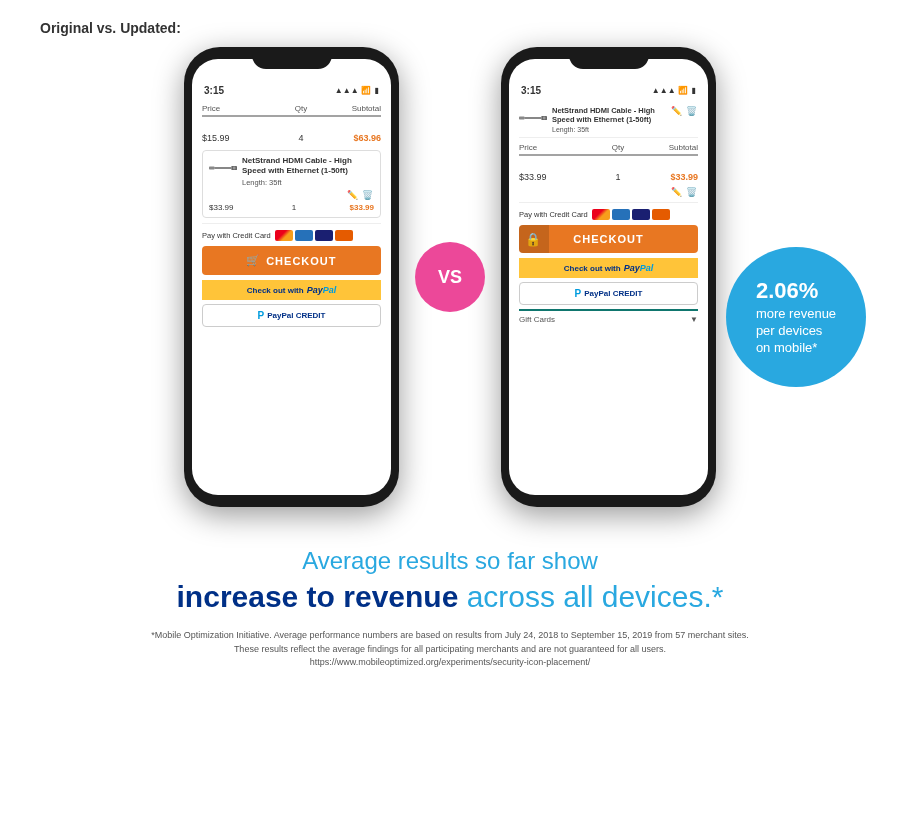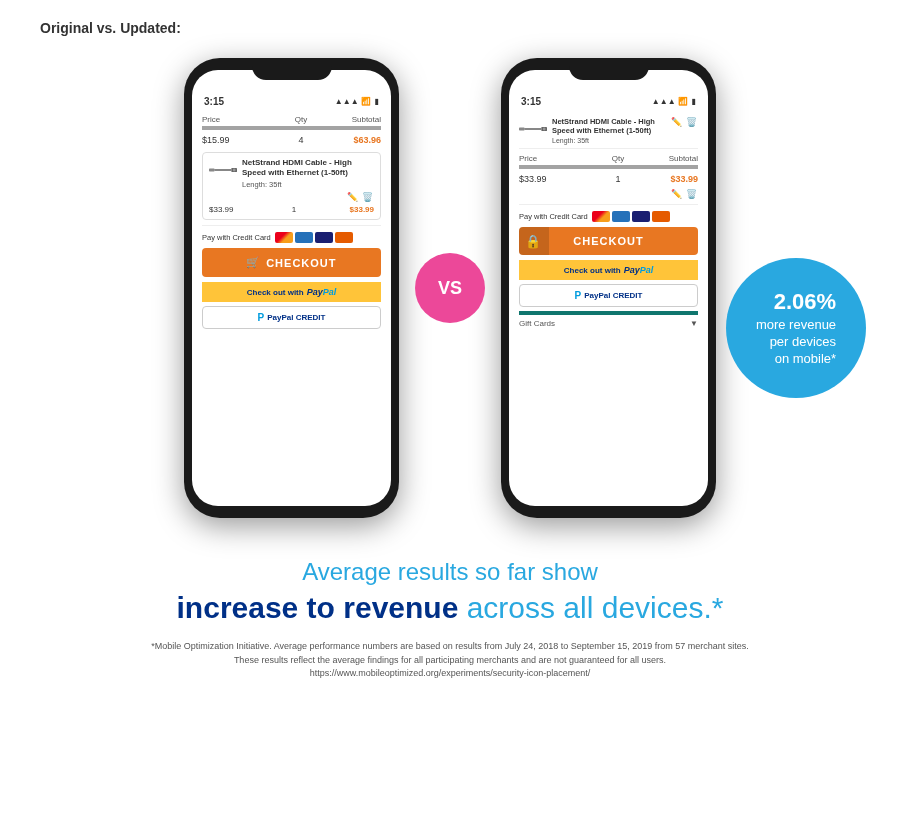--- a/index.html
+++ b/index.html
@@ -15,21 +15,21 @@
     .page-wrapper {
       width: 900px;
       background: #fff;
       padding: 20px 40px 30px;
     }
 
     .label-original {
       font-size: 14px;
       font-weight: bold;
       color: #333;
-      margin-bottom: 22px;
+      margin-bottom: 11px;
     }
 
     .phones-section {
       display: flex;
       justify-content: center;
       align-items: center;
       gap: 16px;
       position: relative;
       margin-bottom: 30px;
     }
@@ -86,22 +86,22 @@
       font-size: 9px;
       color: #333;
     }
 
     .cart-header {
       display: grid;
       grid-template-columns: 1fr 40px 60px;
       font-size: 8px;
       color: #555;
       padding: 2px 0;
-      border-bottom: 4px solid #a3a3a3;
-      margin-bottom: 3px;
+      border-bottom: 2px solid #a3a3a3;
+      margin-bottom: 14px;
     }
 
     .cart-header span:nth-child(2) { text-align: center; }
     .cart-header span:nth-child(3) { text-align: right; }
 
     .cart-price-row {
       display: grid;
       grid-template-columns: 1fr 40px 60px;
       font-size: 9px;
       padding: 2px 0;
@@ -282,21 +282,21 @@
       position: absolute;
       right: -150px;
       top: 200px;
       width: 140px;
       height: 140px;
       background: #29a8e0;
       border-radius: 50%;
       display: flex;
       align-items: center;
       justify-content: center;
-      text-align: right;
+      text-align: left;
       padding: 15px;
       z-index: 20;
     }
 
     .bubble-text {
       color: #fff;
       font-size: 13px;
       line-height: 1.3;
     }
 
@@ -341,21 +341,21 @@
     }
 
     
     .gift-cards-row {
       display: flex;
       justify-content: space-between;
       align-items: center;
       font-size: 8px;
       color: #555;
       padding: 4px 0;
-      border-top: 4px solid #0f766e;
+      border-top: 2px solid #0f766e;
       margin-top: 4px;
     }
 
     
     .bottom-text-section {
       text-align: center;
       padding: 10px 60px 0;
     }
 
     .average-line {

